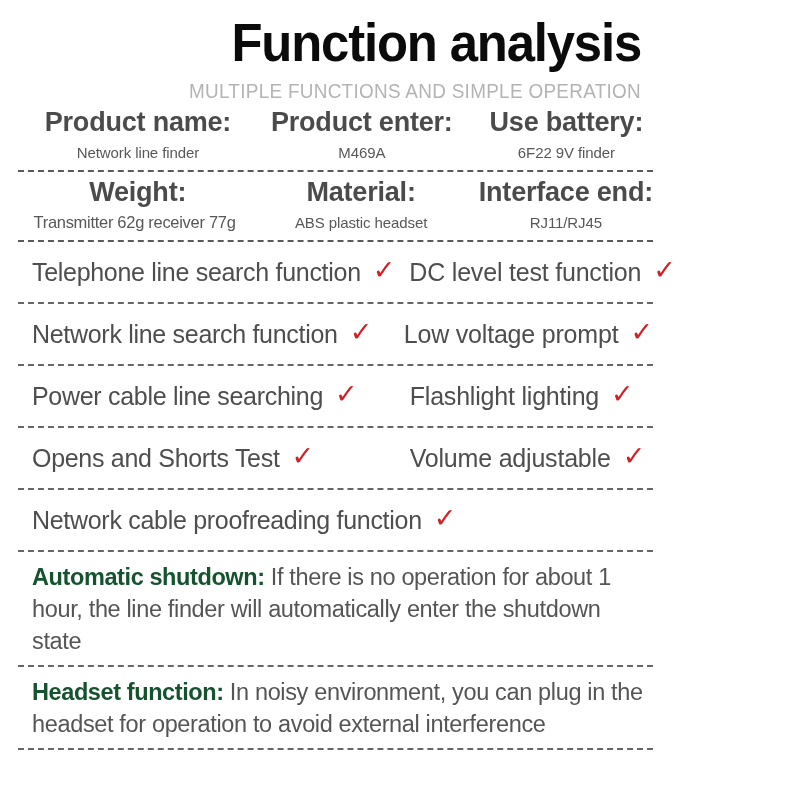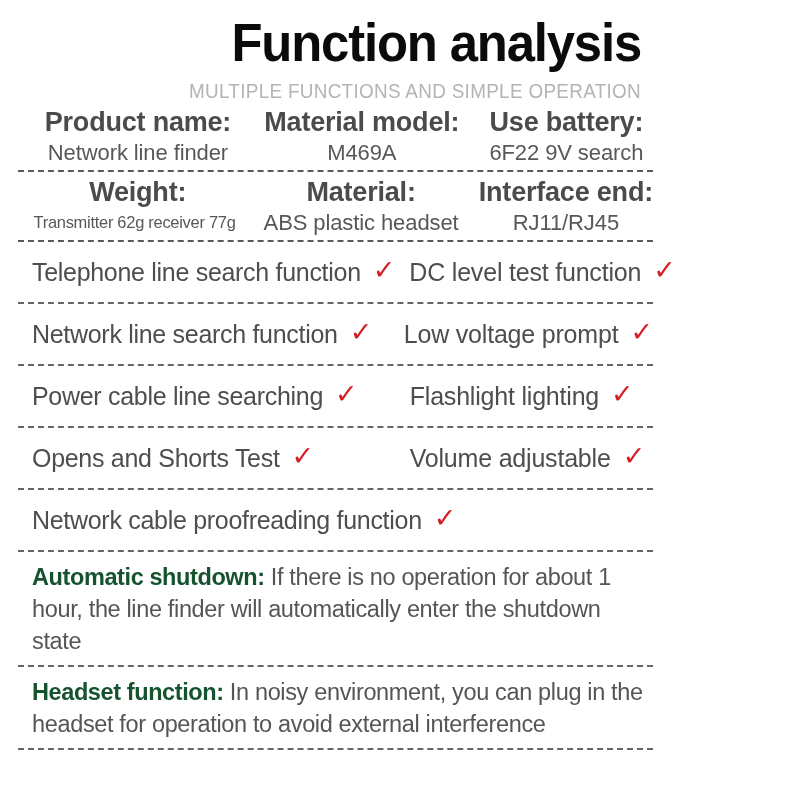--- a/index.html
+++ b/index.html
@@ -80,21 +80,21 @@
 
   .spec-label {
     font-size: 27px;
     line-height: 33px;
     font-weight: 700;
     color: #4b4b4b;
     letter-spacing: -0.2px;
     white-space: nowrap;
   }
   .spec-value {
-    font-size: 22px;
+    font-size: 15px;
     line-height: 28px;
     font-weight: 400;
     color: #585858;
     letter-spacing: -0.1px;
     white-space: nowrap;
   }
   .spec-value.small {
     font-size: 17px;
     letter-spacing: -0.3px;
     transform: scaleX(0.97);
@@ -162,26 +162,26 @@
   </div>
 
   <div>
 
     <div class="spec-row">
       <div class="spec-cell c1">
         <div class="spec-label">Product name:</div>
         <div class="spec-value">Network line finder</div>
       </div>
       <div class="spec-cell c2">
-        <div class="spec-label">Material model:</div>
+        <div class="spec-label">Product enter:</div>
         <div class="spec-value">M469A</div>
       </div>
       <div class="spec-cell c3">
         <div class="spec-label">Use battery:</div>
-        <div class="spec-value">6F22 9V search</div>
+        <div class="spec-value">6F22 9V finder</div>
       </div>
     </div>
 
     <div class="rule"></div>
 
     <div class="spec-row">
       <div class="spec-cell c1">
         <div class="spec-label">Weight:</div>
         <div class="spec-value small">Transmitter 62g receiver 77g</div>
       </div>

